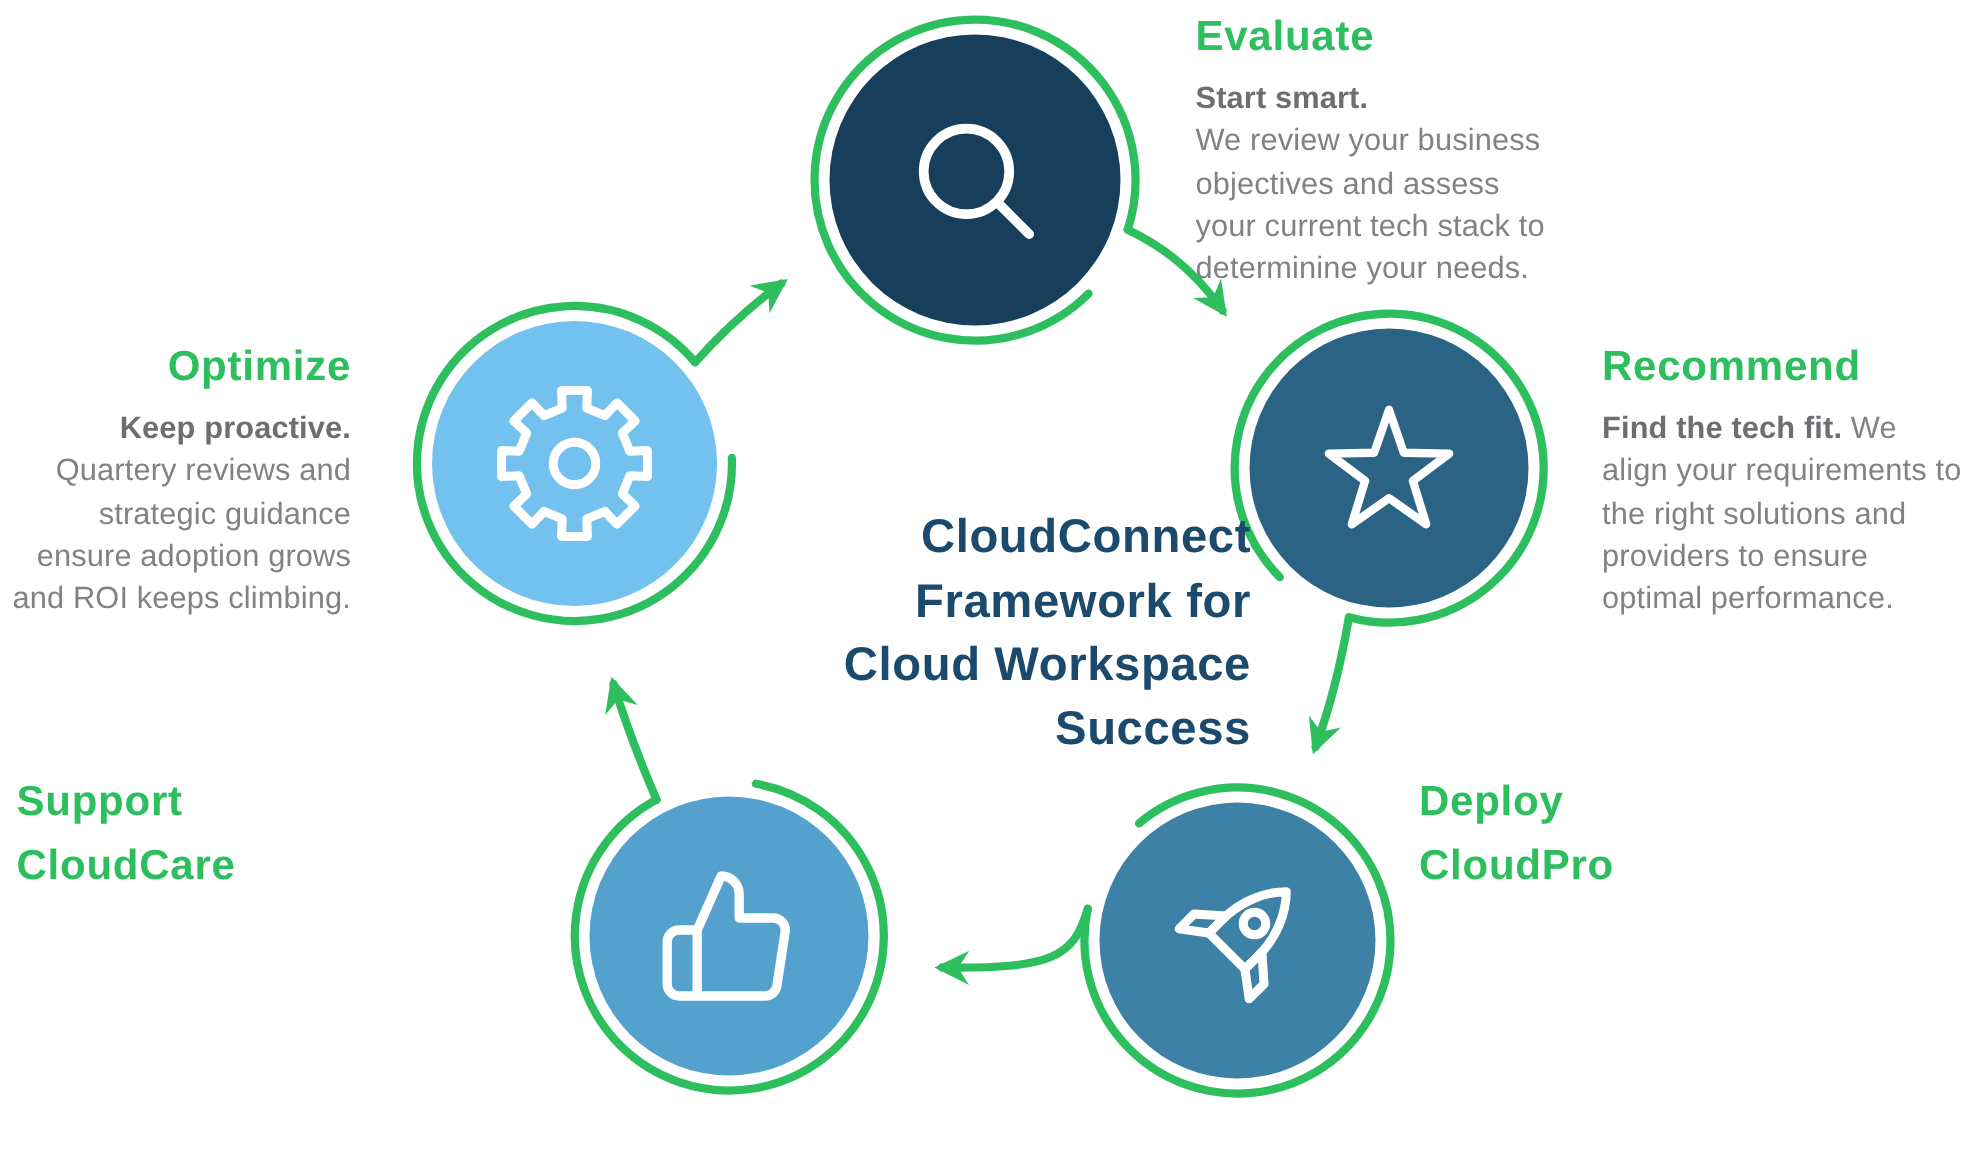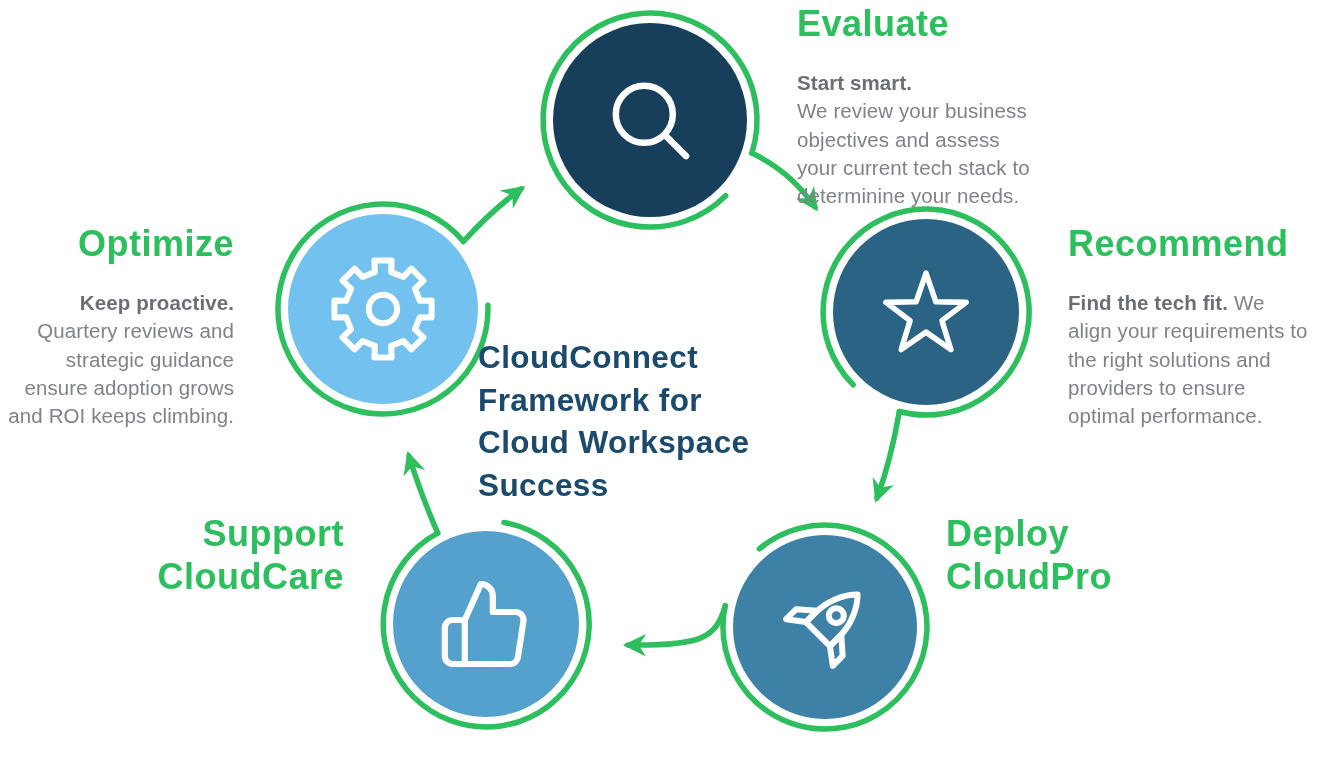--- a/index.html
+++ b/index.html
@@ -13,37 +13,37 @@
   .arrowhead{fill:var(--green);stroke:none;}
   .fill-evaluate{fill:var(--circle_evaluate);}
   .fill-recommend{fill:var(--circle_recommend);}
   .fill-deploy{fill:var(--circle_deploy);}
   .fill-support{fill:var(--circle_support);}
   .fill-optimize{fill:var(--circle_optimize);}
   .icon-stroke{fill:none;stroke:var(--icon_white);stroke-linecap:round;stroke-linejoin:round;}
 
   .txt-block{position:absolute;}
   .step-heading{
-    margin:0;color:var(--green);font-weight:700;font-size:36px;line-height:43px;
+    margin:0;color:var(--green);font-weight:700;font-size:28px;line-height:43px;
     letter-spacing:.5px;white-space:pre-line;
   }
   .step-text{
-    margin-top:24px;font-size:20.5px;line-height:28.3px;color:var(--body_gray);
+    margin-top:7px;font-size:20.5px;line-height:28.3px;color:var(--body_gray);
     letter-spacing:.1px;white-space:pre-line;
   }
   .lead{font-weight:700;color:var(--lead_gray);}
 
   #evaluate-block{left:797px;top:2px;width:300px;text-align:left;}
   #recommend-block{left:1068px;top:222px;width:252px;text-align:left;}
   #deploy-block{left:946px;top:512px;width:320px;text-align:left;}
-  #support-block{left:32px;top:512px;width:312px;text-align:right;}
+  #support-block{left:11px;top:512px;width:312px;}
   #optimize-block{left:-6px;top:222px;width:240px;text-align:right;}
 
   #center-title{
-    position:absolute;left:478px;top:336px;width:356px;text-align:left;
+    position:absolute;left:478px;top:336px;width:356px;text-align:right;
     color:var(--navy_title);font-weight:700;font-size:31.5px;line-height:42.5px;
     letter-spacing:.4px;white-space:pre-line;
   }
 </style>
 </head>
 <body>
 
 <div id="stage">
 
   <svg id="cycle-svg" viewBox="0 0 1318 774" xmlns="http://www.w3.org/2000/svg">

